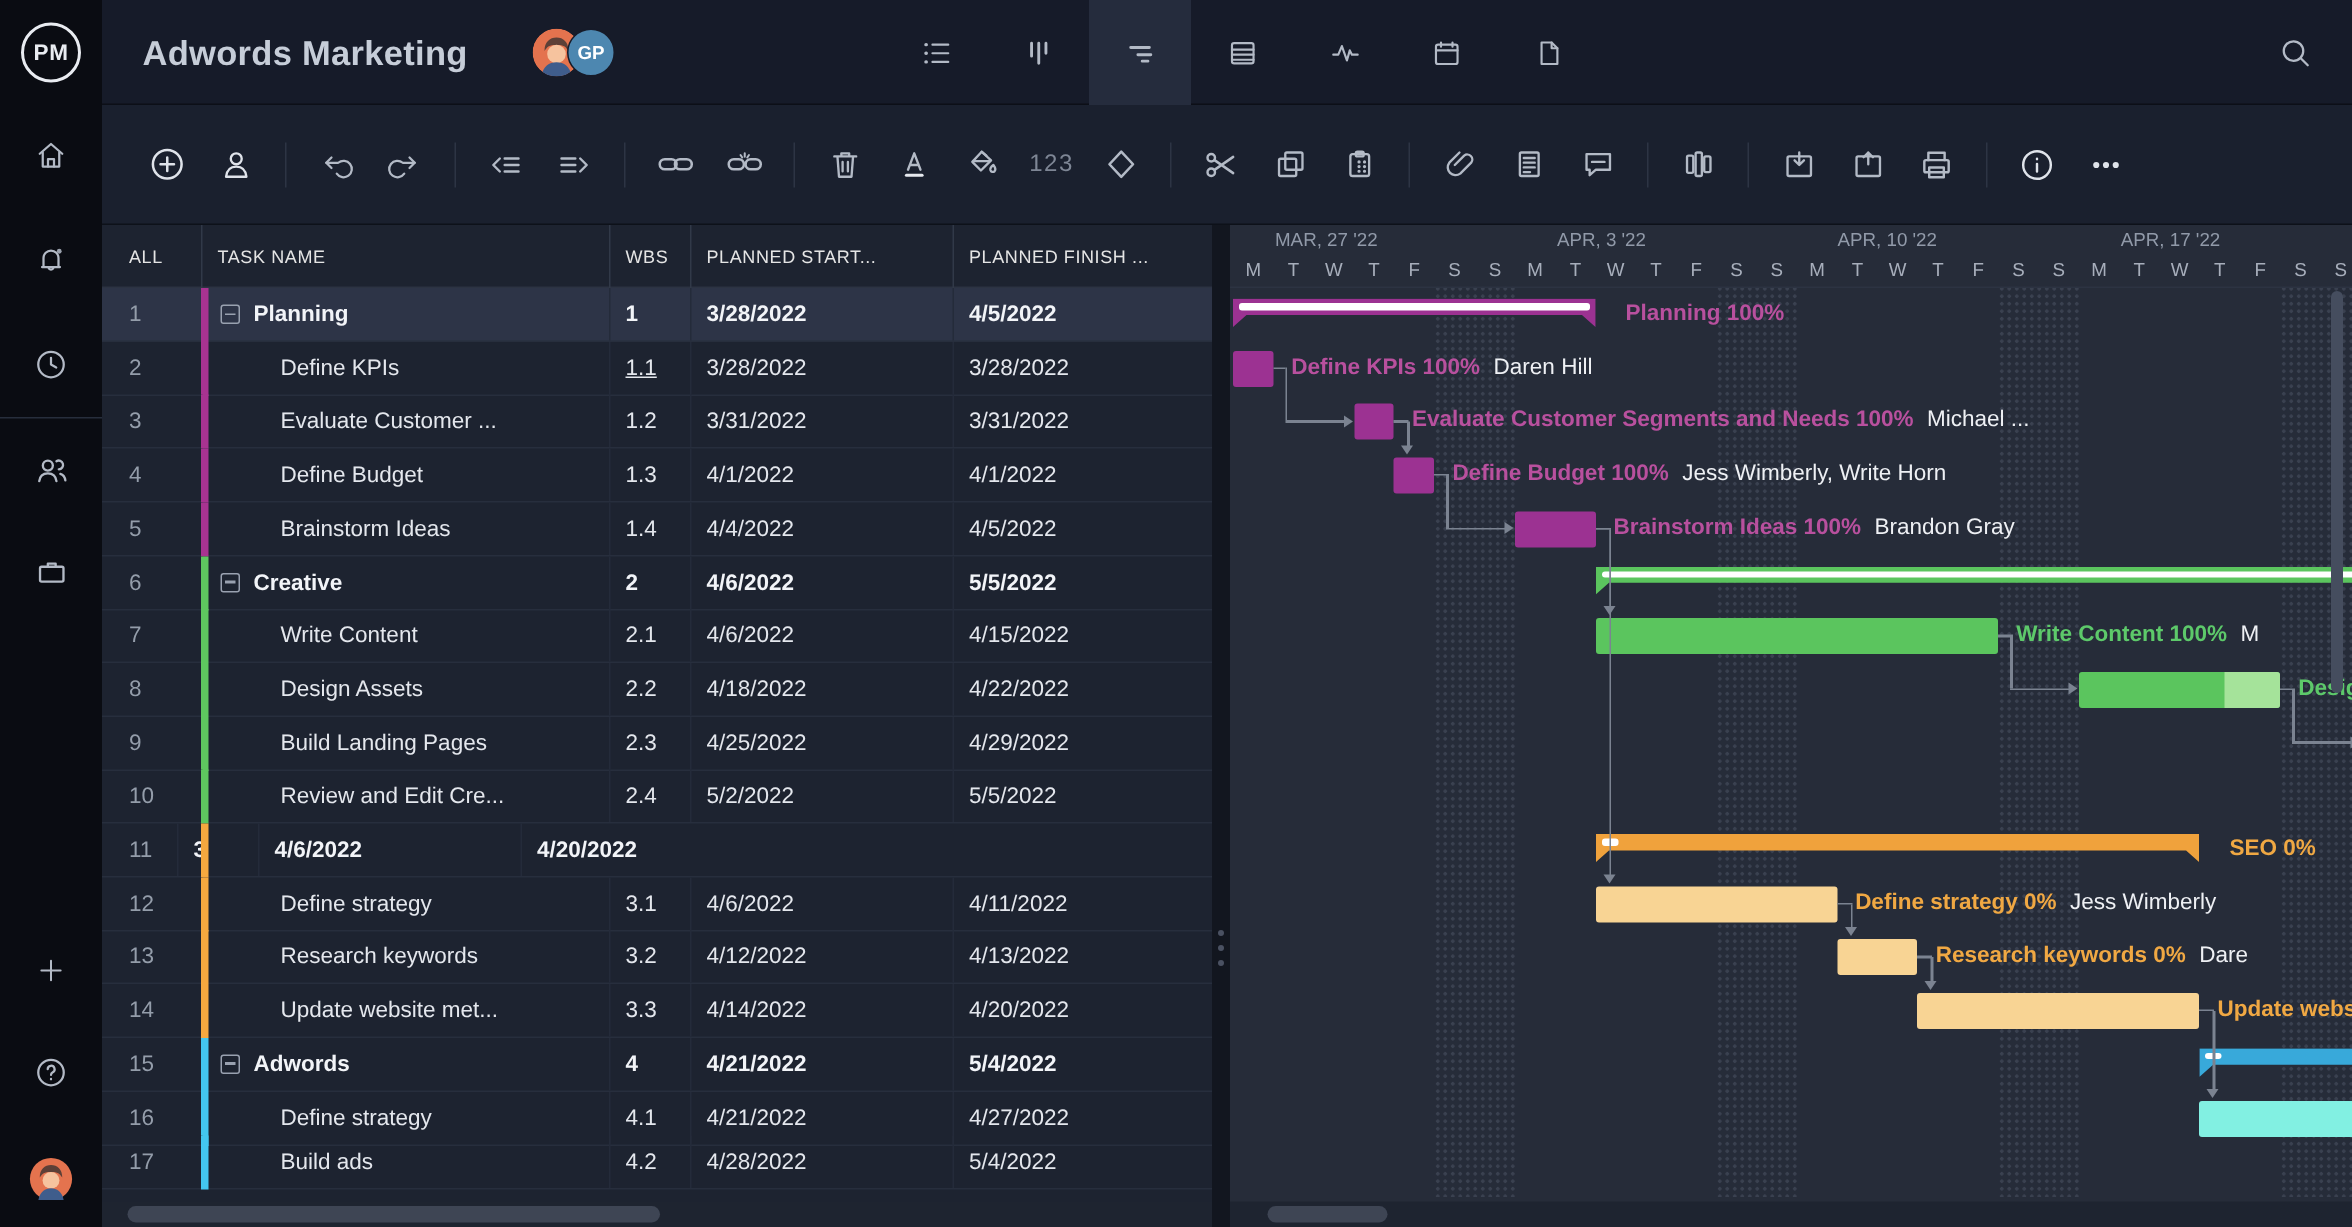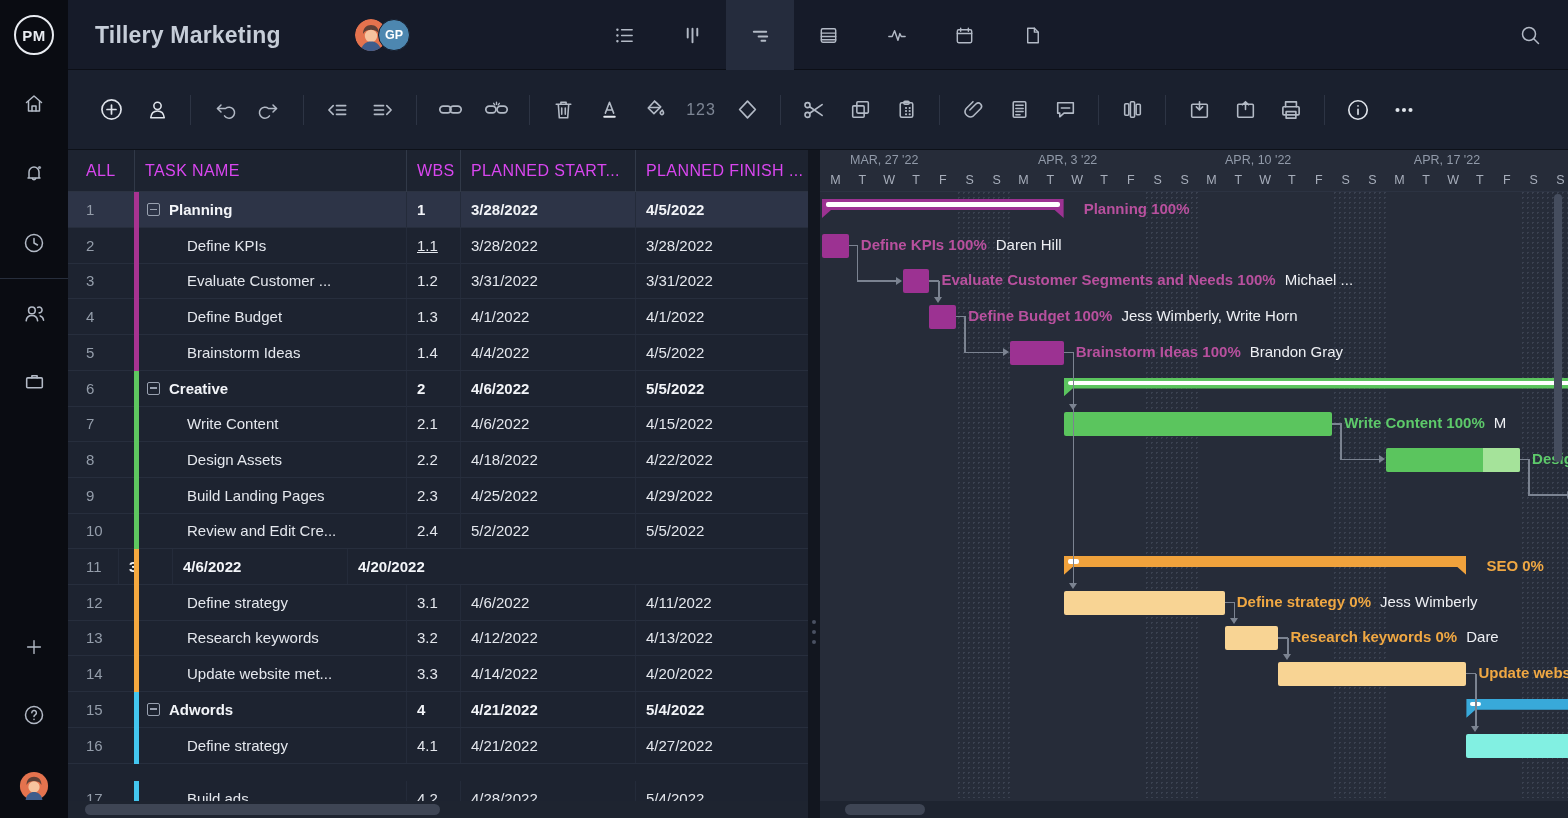--- a/index.html
+++ b/index.html
@@ -40,21 +40,21 @@
   
   #content { position:absolute; left:68px; top:150px; width:1500px; height:668px; display:flex; }
   #table-pane { position:relative; width:740px; height:668px; background:#1d2330; overflow:hidden; }
   #splitter { position:relative; width:12px; height:668px; background:#12161f; cursor:col-resize; }
   .split-dot { position:absolute; left:4px; width:4px; height:4px; border-radius:50%; background:#4a5162; }
   #gantt-pane { position:relative; width:748px; height:668px; background:#262c39; overflow:hidden; }
 
   
   #table-header { position:absolute; left:0; top:0; width:740px; height:42px; background:#20263
 4; border-bottom:1px solid #2c3342; display:flex; }
-  .th { display:flex; align-items:center; color:#d946ef; font-size:16px; letter-spacing:.4px; border-left:1px solid #313948; padding-left:10px; height:42px; }
+  .th { display:flex; align-items:center; color:#e5e5e5; font-size:12px; letter-spacing:.4px; border-left:1px solid #313948; padding-left:10px; height:42px; }
   .th:first-child { border-left:none; justify-content:flex-start; padding-left:18px; }
   .trow { position:absolute; left:0; width:740px; height:36px; display:flex; border-bottom:1px solid #272e3d; cursor:pointer; }
   .trow.selected { background:#2d3447; }
   .tcell { display:flex; align-items:center; color:#e4e7ed; font-size:15px; border-left:1px solid #242b3a; padding-left:10px; overflow:hidden; white-space:nowrap; }
   .tcell.numc { border-left:none; color:#949daa; padding-left:18px; }
   .trow.summary .tcell { font-weight:bold; color:#f2f4f8; }
   .trow.summary .tcell.numc { font-weight:normal; color:#949daa; }
   .strip { position:absolute; left:66px; top:0; width:5px; height:36px; }
   .collapse-box { width:13px; height:13px; border:1.5px solid #99a1b0; border-radius:2px; margin-right:9px; position:relative; flex:none; }
   .collapse-box::after { content:""; position:absolute; left:2px; right:2px; top:4.5px; height:1.5px; background:#99a1b0; }
@@ -89,21 +89,21 @@
 </style>
 </head>
 <body>
 
 <div id="app">
 
   <div id="top-header">
     <div id="logo-block">
       <div id="logo-circle">PM</div>
     </div>
-    <div id="project-title">Tillery Marketing</div>
+    <div id="project-title">Adwords Marketing</div>
     <div id="header-avatars">
       <div class="avatar">
         <svg width="32" height="32" viewBox="0 0 32 32">
             <circle cx="16" cy="16" r="16" fill="#e4734e"></circle>
             <path d="M8 15c0-6 3.5-9 8-9s8 3 8 9c-2-3-3-4-8-4s-6 1-8 4z" fill="#5d4037"></path>
             <circle cx="16" cy="17" r="6.2" fill="#f6c39e"></circle>
             <path d="M6 32c1-7 5-9.5 10-9.5S25 25 26 32z" fill="#3f5d8c"></path>
           </svg>
       </div>
       <div class="avatar" id="avatar-gp">
@@ -565,21 +565,21 @@
           <div class="trow" style="top: 577.5px;">
             <div class="tcell numc" style="width: 66px;">16</div>
             <div class="strip" style="background: rgb(67, 198, 239);"></div>
             <div class="tcell child-indent" style="width: 272px;">
               <span>Define strategy</span>
             </div>
             <div class="tcell" style="width: 54px;">4.1</div>
             <div class="tcell" style="width: 175px;">4/21/2022</div>
             <div class="tcell" style="width: 173px;">4/27/2022</div>
           </div>
-          <div class="trow" style="top: 631px;">
+          <div class="trow" style="top: 607px;">
             <div class="tcell numc" style="width: 66px;">17</div>
             <div class="strip" style="background: rgb(67, 198, 239);"></div>
             <div class="tcell child-indent" style="width: 272px;">
               <span>Build ads</span>
             </div>
             <div class="tcell" style="width: 54px;">4.2</div>
             <div class="tcell" style="width: 175px;">4/28/2022</div>
             <div class="tcell" style="width: 173px;">5/4/2022</div>
           </div>
         </div>

